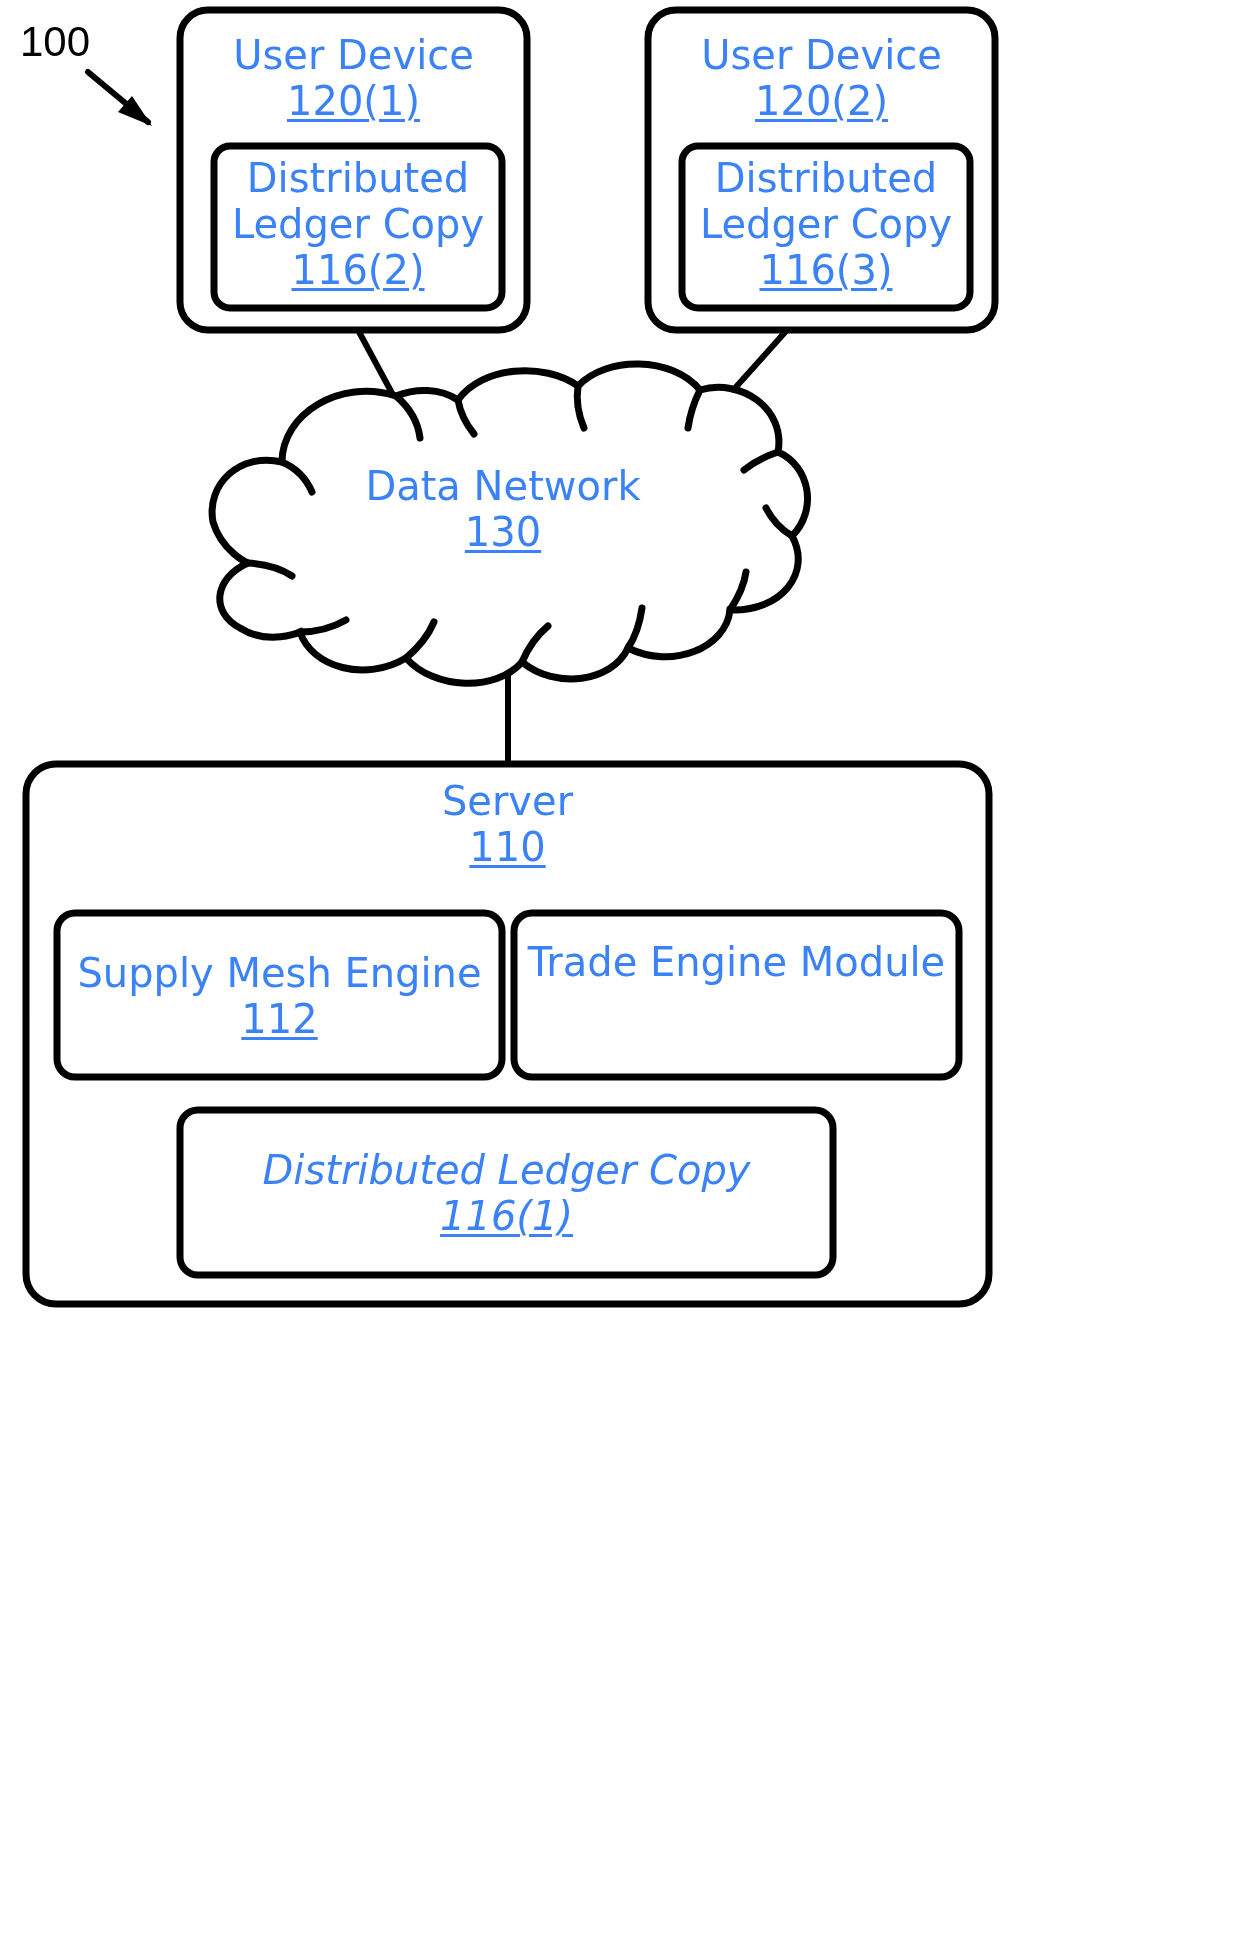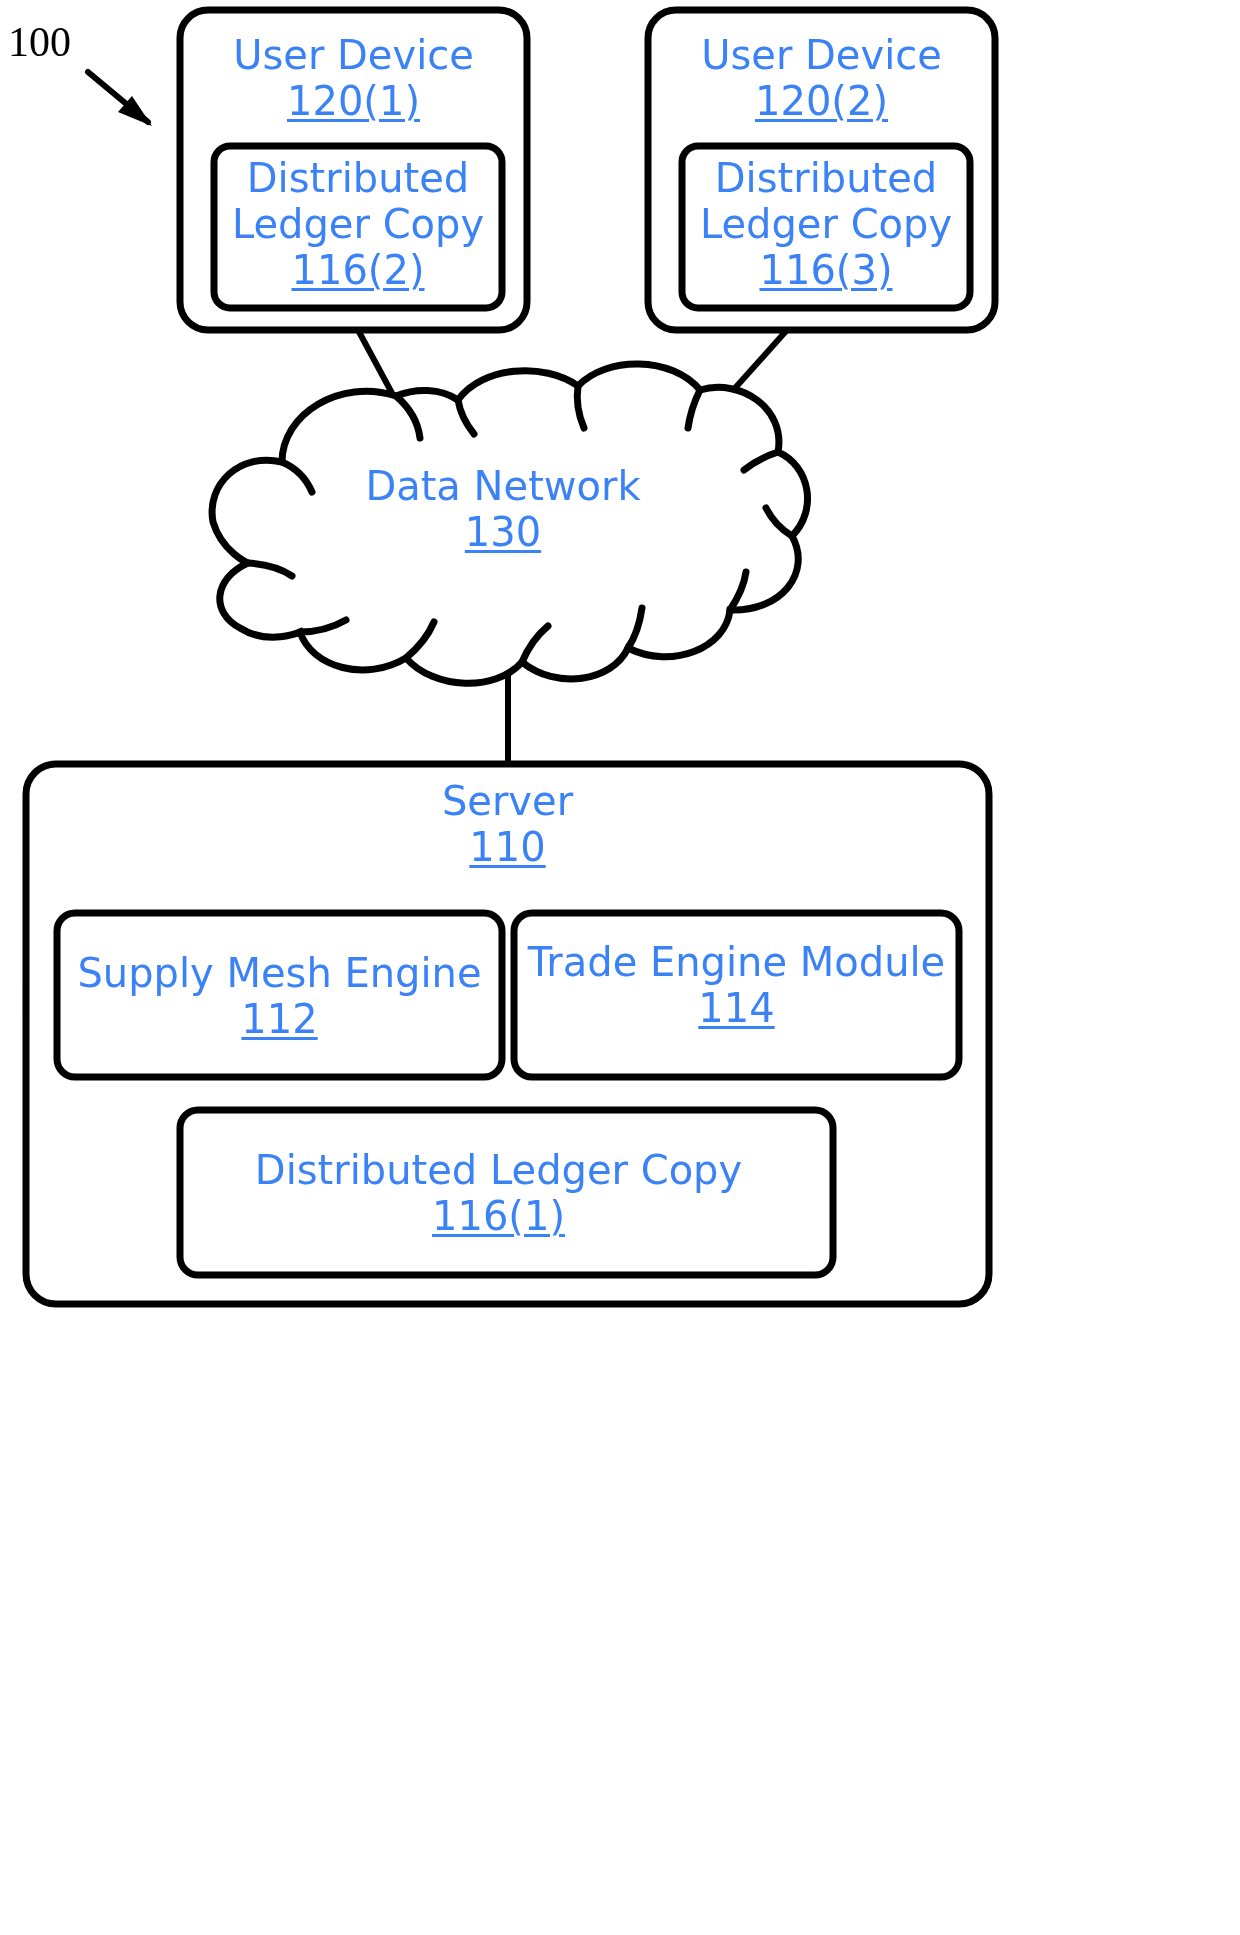--- a/index.html
+++ b/index.html
@@ -22,22 +22,23 @@
     top: 0;
     left: 0;
     width: 1240px;
     height: 1935px;
   }
   .txt {
     position: absolute;
     color: #000000;
     text-align: center;
     line-height: 1.16;
-    font-family: Liberation Serif, serif;
+    font-family: Liberation Sans, sans-serif;
     white-space: nowrap;
+    margin-left: 12px;
   }
   .ref-num {
     text-decoration: underline;
     text-underline-offset: 4px;
     text-decoration-thickness: 3px;
   }
   .label-100 {
     left: 8px;
     top: 18px;
     font-size: 42px;
@@ -164,22 +165,21 @@
     <span class="box-title line2 ref-num">110</span>
   </div>
 
   <div class="center-block" style="left:57px; top:950px; width:445px;">
     <span class="box-title line1">Supply Mesh Engine</span>
     <span class="box-title line2 ref-num">112</span>
   </div>
 
   <div class="center-block" style="left:514px; top:939px; width:445px;">
     <span class="box-title line1">Trade Engine Module</span>
-    <span class="box-title line2 ref-num">114</span>
   </div>
 
-  <div class="center-block" style="left:172px; top:1147px; width:653px;">
+  <div class="center-block" style="left:180px; top:1147px; width:653px;font-style:italic;">
     <span class="box-title line1">Distributed Ledger Copy</span>
     <span class="box-title line2 ref-num">116(1)</span>
   </div>
 
 
 </div>
 
 </body></html>

